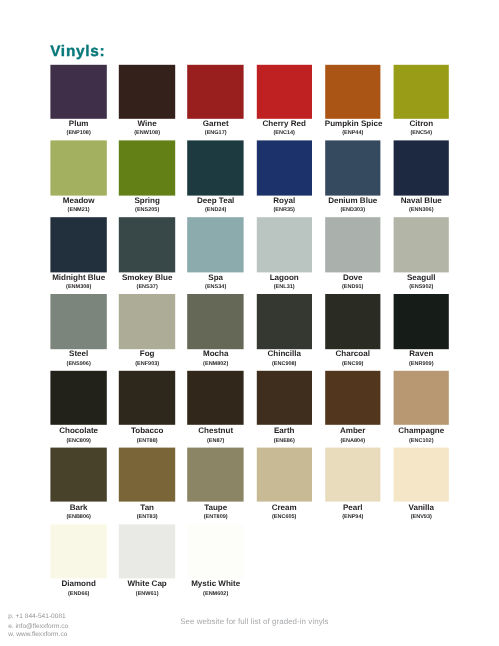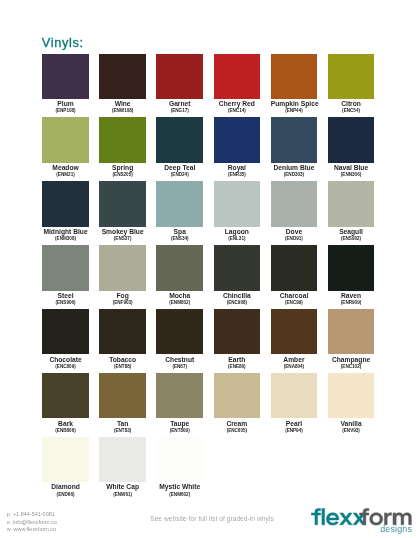--- a/index.html
+++ b/index.html
@@ -6,21 +6,21 @@
   html,body{margin:0;padding:0;}
   body{
     width:416px;height:538px;overflow:hidden;background:#ffffff;
     font-family:"Liberation Sans", sans-serif;
     -webkit-font-smoothing:antialiased;
   }
   .page{position:relative;width:416px;height:538px;background:#fff;}
 
   .title{
     position:absolute;left:41.8px;top:36.0px;
-    font-size:12.8px;font-weight:normal;color:#08787a;
+    font-size:12.8px;font-weight:bold;color:#08787a;
     letter-spacing:0.62px;line-height:14px;
     -webkit-text-stroke:0.3px #08787a;
   }
 
   .grid{position:absolute;left:42.3px;top:53.5px;width:333px;}
   .swatch-cell{position:absolute;width:46.5px;}
   .chip{width:46.5px;height:45.4px;display:block;}
   .name{
     text-align:center;font-size:6.7px;font-weight:bold;color:#231f20;
     line-height:6.7px;margin-top:2.2px;white-space:nowrap;
@@ -244,33 +244,13 @@
         <div class="code">(ENM602)</div>
       </div>
     </div>
 
   <div class="footer-contact">
     <div>p. +1 844-541-0081</div>
     <div>e. info@flexxform.co</div>
     <div>w. www.flexxform.co</div>
   </div>
   <div class="footer-note">See website for full list of graded-in vinyls</div>
-  <div class="logo">
-    <svg width="101" height="29" viewBox="0 0 1010 290" xmlns="http://www.w3.org/2000/svg" shape-rendering="geometricPrecision">
-      <g transform="translate(-60,0) scale(1.044,1)">
-        <g id="logo-flexx" fill="#0c7f86" stroke="#0c7f86" stroke-width="4.5" stroke-linejoin="round">
-            <path d="M95 188 L95 91 L60 91 L60 69 L95 69 L95 58 C95 36 107 25 129 25 L150 25 L150 47 L136 47 C126 47 121 52 121 62 L121 69 L150 69 L150 91 L121 91 L121 188 Z"></path>
-            <path d="M162 188 L162 25 L188 25 L188 188 Z"></path>
-            <path d="M205 130 C205 95 229 68 265 68 C302 68 324 94 324 131 L324 140 L231 140 C234 159 247 169 266 169 C280 169 290 164 297 154 L320 165 C309 182 290 191 265 191 C228 191 205 165 205 130 Z M231 120 L299 120 C296 102 285 90 266 90 C247 90 235 102 231 120 Z"></path>
-            <path d="M333 69 L364 69 L392 110 L420 69 L451 69 L408 129 L453 188 L421 188 L392 147 L363 188 L331 188 L376 129 Z"></path>
-            <path d="M461 69 L492 69 L520 110 L548 69 L579 69 L536 129 L581 188 L549 188 L520 147 L491 188 L459 188 L504 129 Z"></path>
-          </g>
-        <g id="logo-form" fill="#58595b" stroke="#58595b" stroke-width="4.5" stroke-linejoin="round">
-            <path d="M557 188 L557 91 L522 91 L522 69 L557 69 L557 58 C557 36 569 25 591 25 L612 25 L612 47 L598 47 C588 47 583 52 583 62 L583 69 L612 69 L612 91 L583 91 L583 188 Z"></path>
-            <path d="M620 129 C620 94 646 68 682 68 C718 68 744 94 744 129 C744 165 718 191 682 191 C646 191 620 165 620 129 Z M646 129 C646 153 661 168 682 168 C703 168 718 153 718 129 C718 106 703 91 682 91 C661 91 646 106 646 129 Z"></path>
-            <path d="M761 188 L761 69 L786 69 L786 87 C793 74 805 67 821 67 L829 67 L829 92 L818 92 C797 92 787 105 787 128 L787 188 Z"></path>
-            <path d="M843 188 L843 69 L868 69 L868 85 C876 73 888 67 903 67 C920 67 932 74 939 88 C948 74 961 67 978 67 C1004 67 1019 84 1019 112 L1019 188 L993 188 L993 118 C993 101 985 91 971 91 C955 91 946 103 946 123 L946 188 L920 188 L920 118 C920 101 912 91 898 91 C882 91 873 103 873 123 L873 188 Z"></path>
-          </g>
-      </g>
-      <text id="logo-designs" fill="#3f9096" x="1010" y="262" text-anchor="end" font-family="'Liberation Sans', sans-serif" font-size="88" letter-spacing="2">designs</text>
-    </svg>
-  </div>
 </div>
 
 </body></html>

